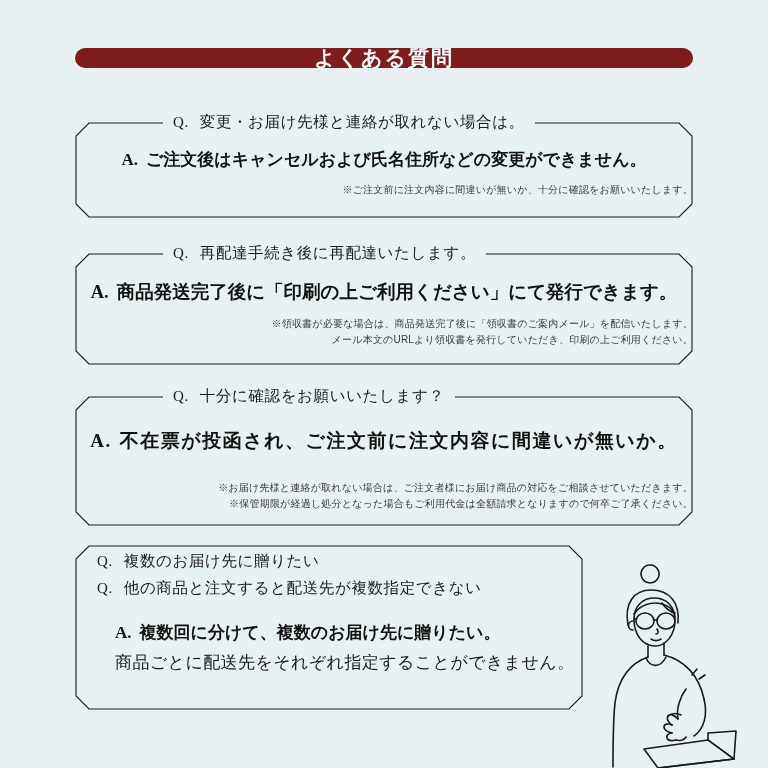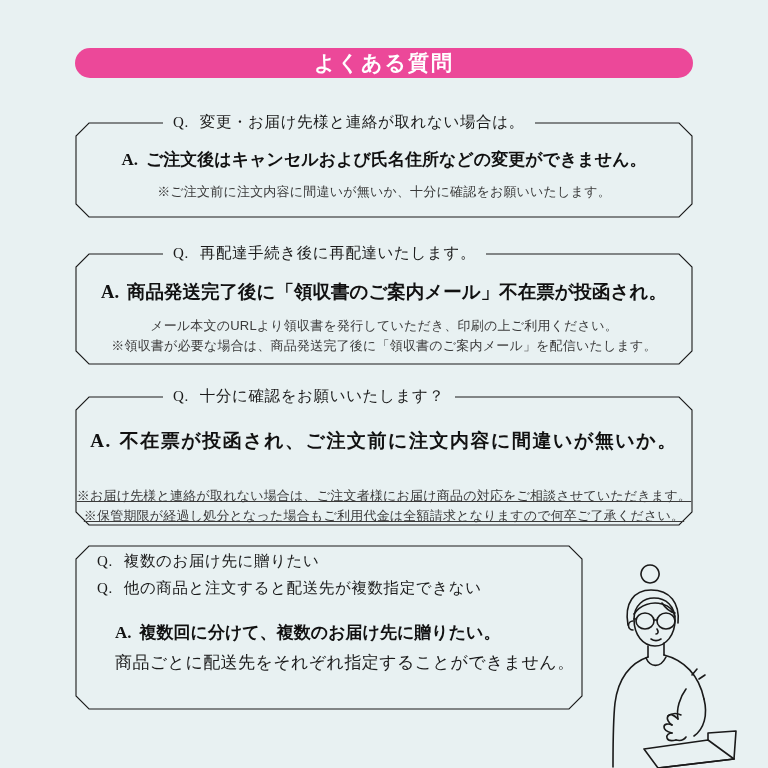--- a/index.html
+++ b/index.html
@@ -21,22 +21,22 @@
     width: 768px;
     height: 768px;
   }
 
   
   .banner {
     position: absolute;
     left: 75px;
     top: 48px;
     width: 618px;
-    height: 30px;
-    background: #ec4899;
+    height: 20px;
+    background: #7f1d1d;
     border-radius: 19px;
     display: flex;
     align-items: center;
     justify-content: center;
   }
   .banner-title {
     color: #ffffff;
     font-size: 21px;
     font-weight: bold;
     letter-spacing: 2px;
@@ -81,44 +81,44 @@
     font-weight: bold;
     color: #111;
     white-space: nowrap;
   }
   .a-mark {
     margin-right: 8px;
     font-family: "Liberation Serif", serif;
   }
 
   .note {
-    font-size: 13px;
+    font-size: 10px;
     color: #3a3a3a;
-    text-align: center;
+    text-align: right;
     letter-spacing: .2px;
     line-height: 1.55;
   }
 
   
   #faq1 { left: 75px; top: 122px; width: 618px; height: 96px; }
   #faq1 .q-row { position: absolute; left: 88px; top: -10px; background: #e8f1f2; padding: 0 10px; }
   #faq1 .a-row { position: absolute; left: 0; right: 0; top: 26px; justify-content: center; font-size: 17px; }
   #faq1 .note-row { position: absolute; left: 0; right: 0; top: 60px; }
 
   
   #faq2 { left: 75px; top: 253px; width: 618px; height: 112px; }
   #faq2 .q-row { position: absolute; left: 88px; top: -10px; background: #e8f1f2; padding: 0 10px; }
   #faq2 .a-row { position: absolute; left: 0; right: 0; top: 26px; justify-content: center; font-size: 18.5px; }
   #faq2 .note-row { position: absolute; left: 0; right: 0; top: 63px; }
 
   
   #faq3 { left: 75px; top: 396px; width: 618px; height: 130px; }
   #faq3 .q-row { position: absolute; left: 88px; top: -10px; background: #e8f1f2; padding: 0 10px; }
   #faq3 .a-row { position: absolute; left: 0; right: 0; top: 32px; justify-content: center; font-size: 19px; letter-spacing: 1.5px; }
-  #faq3 .note-row { position: absolute; left: 0; right: 0; top: 90px; text-decoration: underline; }
+  #faq3 .note-row { position: absolute; left: 0; right: 0; top: 84px; }
 
   
   #faq4 { left: 75px; top: 545px; width: 508px; height: 165px; }
   #faq4 .q-row1 { position: absolute; left: 22px; top: 6px; }
   #faq4 .q-row2 { position: absolute; left: 22px; top: 33px; }
   #faq4 .a-row { position: absolute; left: 40px; top: 76px; font-size: 17px; }
   #faq4 .sub-row { position: absolute; left: 40px; top: 106px; font-size: 17px; color: #1b1b1b; letter-spacing: .4px; }
 
   
   .illustration {
@@ -161,25 +161,25 @@
     <svg class="faq-frame" viewBox="0 0 618 112" preserveAspectRatio="none">
       <path d="M14 1 L604 1 L617 14 L617 98 L604 111 L14 111 L1 98 L1 14 Z" fill="none" stroke="#1a1a1a" stroke-width="1.1"></path>
     </svg>
     <div class="faq-inner">
       <div class="q-row q-line">
         <span class="q-mark">Q.</span>
         <span>再配達手続き後に再配達いたします。</span>
       </div>
       <div class="a-row a-line">
         <span class="a-mark">A.</span>
-        <span>商品発送完了後に「領収書のご案内メール」不在票が投函され。</span>
+        <span>商品発送完了後に「印刷の上ご利用ください」にて発行できます。</span>
       </div>
       <div class="note-row note">
+        <div>※領収書が必要な場合は、商品発送完了後に「領収書のご案内メール」を配信いたします。</div>
         <div>メール本文のURLより領収書を発行していただき、印刷の上ご利用ください。</div>
-        <div>※領収書が必要な場合は、商品発送完了後に「領収書のご案内メール」を配信いたします。</div>
       </div>
     </div>
   </div>
 
   <div class="faq" id="faq3">
     <svg class="faq-frame" viewBox="0 0 618 130" preserveAspectRatio="none">
       <path d="M14 1 L604 1 L617 14 L617 116 L604 129 L14 129 L1 116 L1 14 Z" fill="none" stroke="#1a1a1a" stroke-width="1.1"></path>
     </svg>
     <div class="faq-inner">
       <div class="q-row q-line">

